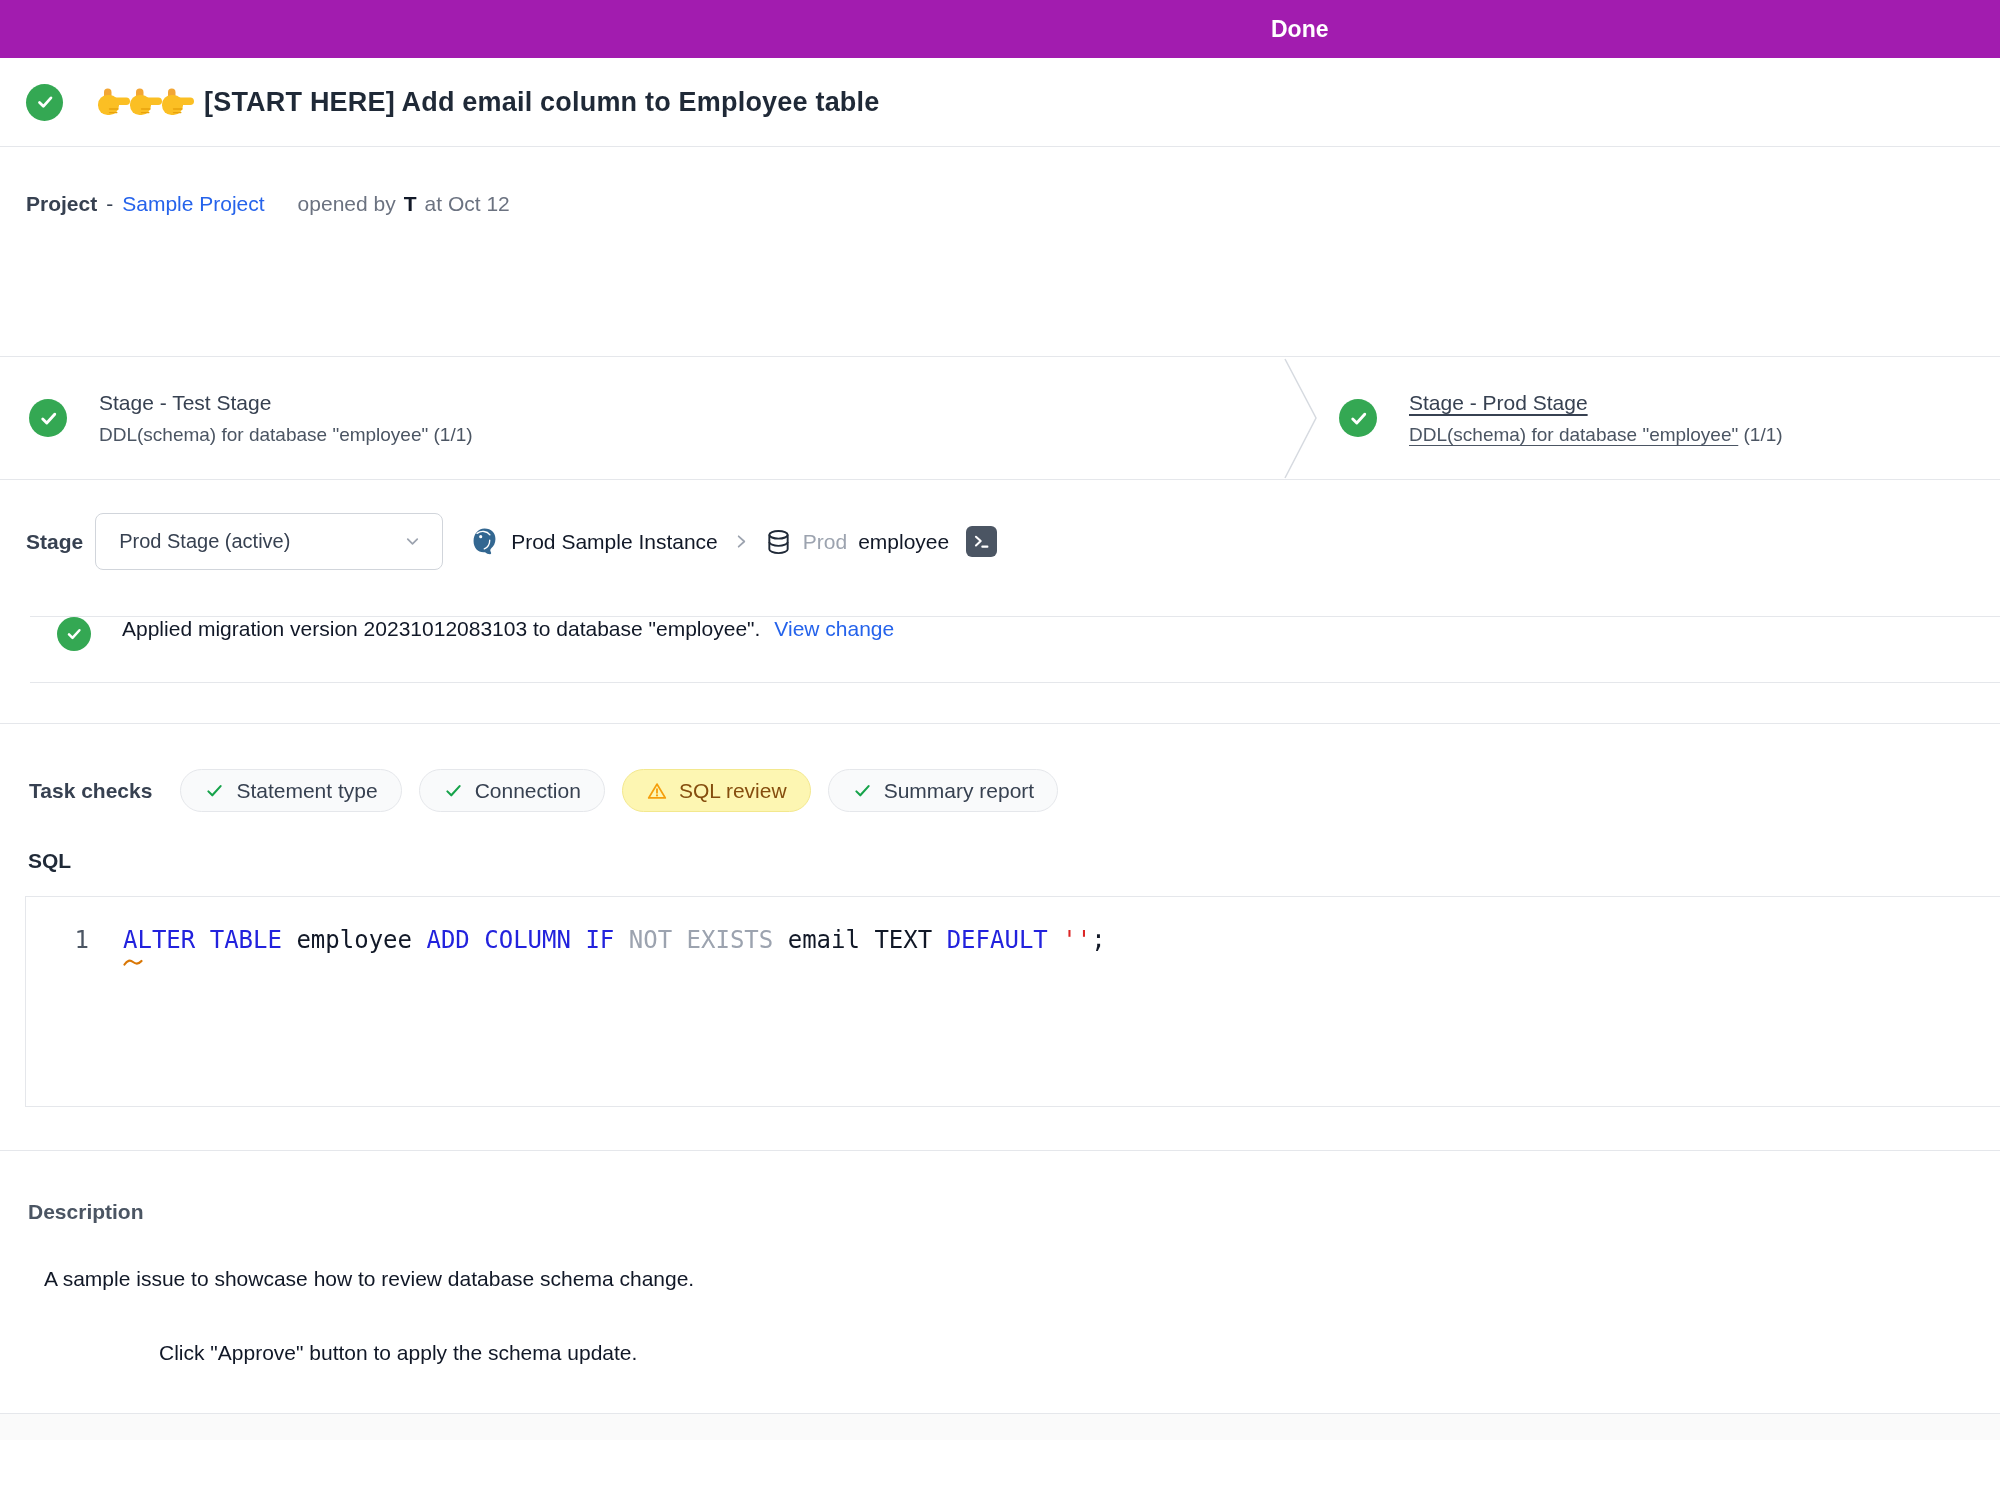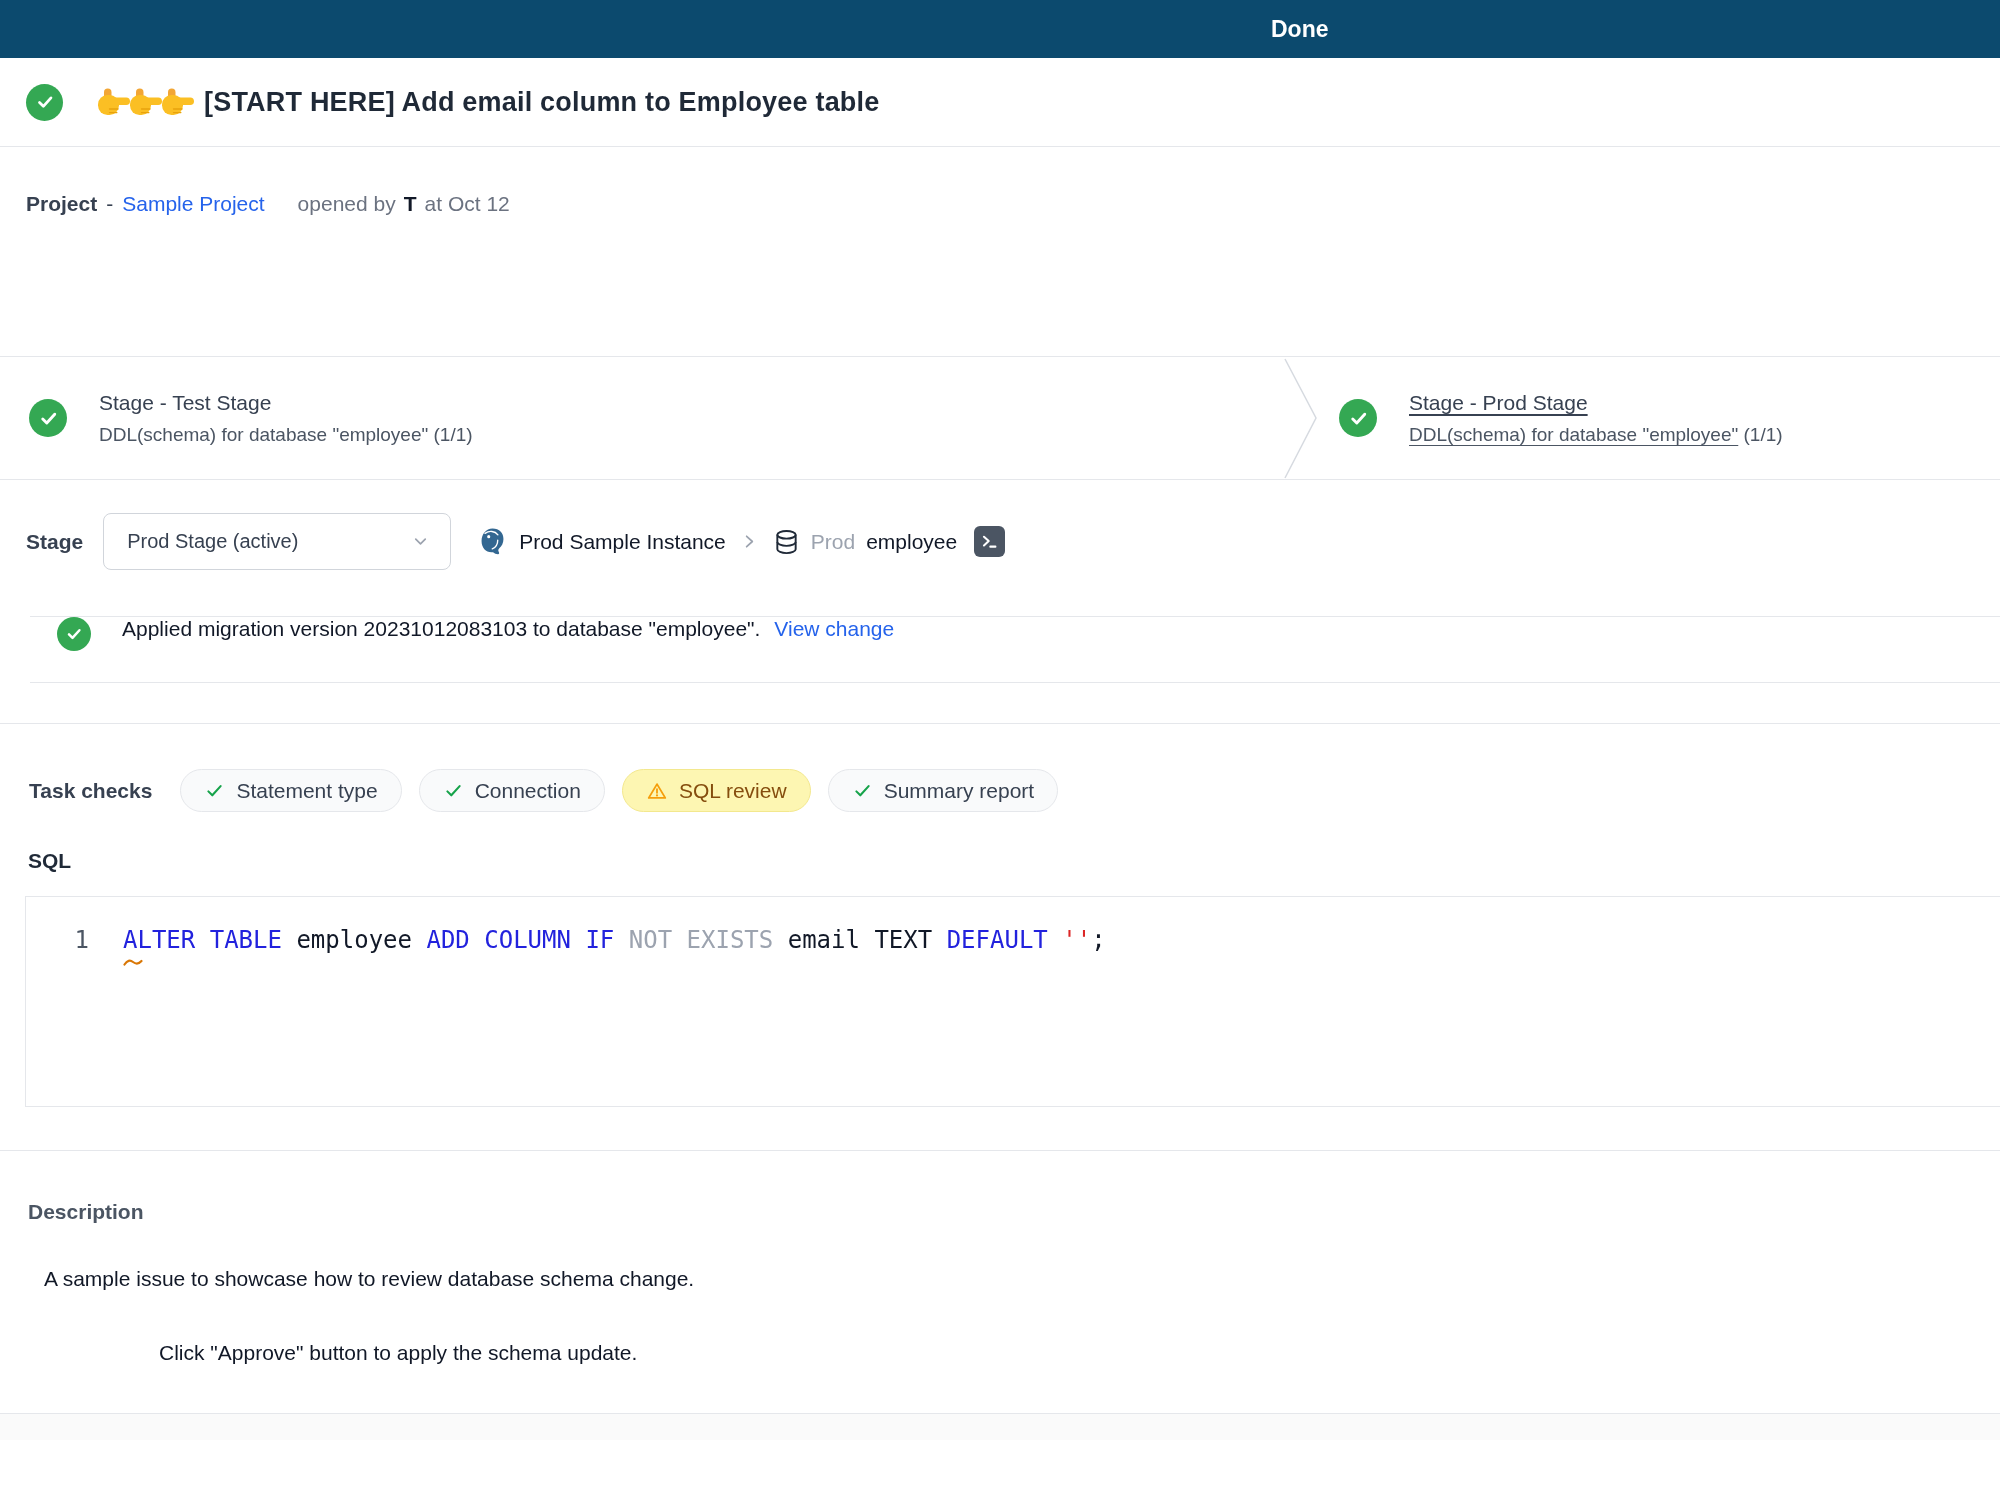--- a/index.html
+++ b/index.html
@@ -2,21 +2,21 @@
 <html><head>
 <meta charset="utf-8">
 <style>
   * { margin:0; padding:0; box-sizing:border-box; }
   html,body { background:#fff; }
   .root {
     position:relative; width:2000px; height:1500px; background:#fff; overflow:hidden;
     font-family:"Liberation Sans", sans-serif; color:#1f2937;
   }
   
-  .topbar { position:relative; height:58px; background:#0c4a6e; }
+  .topbar { position:relative; height:58px; background:#a21caf; }
   .topbar .status { position:absolute; left:1271px; top:0; height:58px; line-height:58px;
     color:#fff; font-size:23px; font-weight:700; }
   
   .title-row { height:89px; display:flex; align-items:center; padding-left:26px;
     border-bottom:1px solid #E5E7EB; }
   .check-circle { border-radius:50%; background:#34A853; display:inline-flex;
     align-items:center; justify-content:center; flex:none; }
   .cc-37 { width:37px; height:37px; }
   .cc-38 { width:38px; height:38px; }
   .cc-34 { width:34px; height:34px; }
@@ -39,21 +39,21 @@
   .stage-card.left { left:29px; }
   .stage-card.right { left:1339px; }
   .stage-text { margin-left:32px; }
   .stage-title { font-size:21px; font-weight:500; color:#374151; line-height:27px; }
   .stage-sub { font-size:19px; color:#4B5563; margin-top:6px; line-height:25px; }
   .u { text-decoration:underline; text-underline-offset:4px; cursor:pointer; }
   .stage-sep { position:absolute; left:1283px; top:1px; }
   
   .selector-row { height:136px; padding:33px 0 0 26px; display:flex; align-items:flex-start; }
   .selector-inner { display:flex; align-items:center; height:57px; }
-  .stage-label { font-size:21px; font-weight:600; color:#374151; margin-right:20px; }
+  .stage-label { font-size:21px; font-weight:600; color:#374151; margin-right:12px; }
   .stage-select { width:348px; height:57px; border:1px solid #D1D5DB; border-radius:8px;
     background:#fff; display:flex; align-items:center; justify-content:space-between;
     padding:0 20px 0 23px; cursor:pointer; }
   .stage-select .val { font-size:20px; color:#374151; }
   .crumbs { display:flex; align-items:center; margin-left:26px; gap:11px; }
   .crumb-text { font-size:21px; color:#111827; font-weight:500; }
   .env-gray { font-size:21px; color:#9CA3AF; font-weight:400; }
   .terminal-btn { width:31px; height:31px; background:#4B5563; border-radius:6px;
     display:inline-flex; align-items:center; justify-content:center; margin-left:6px; cursor:pointer; border:none; }
   

